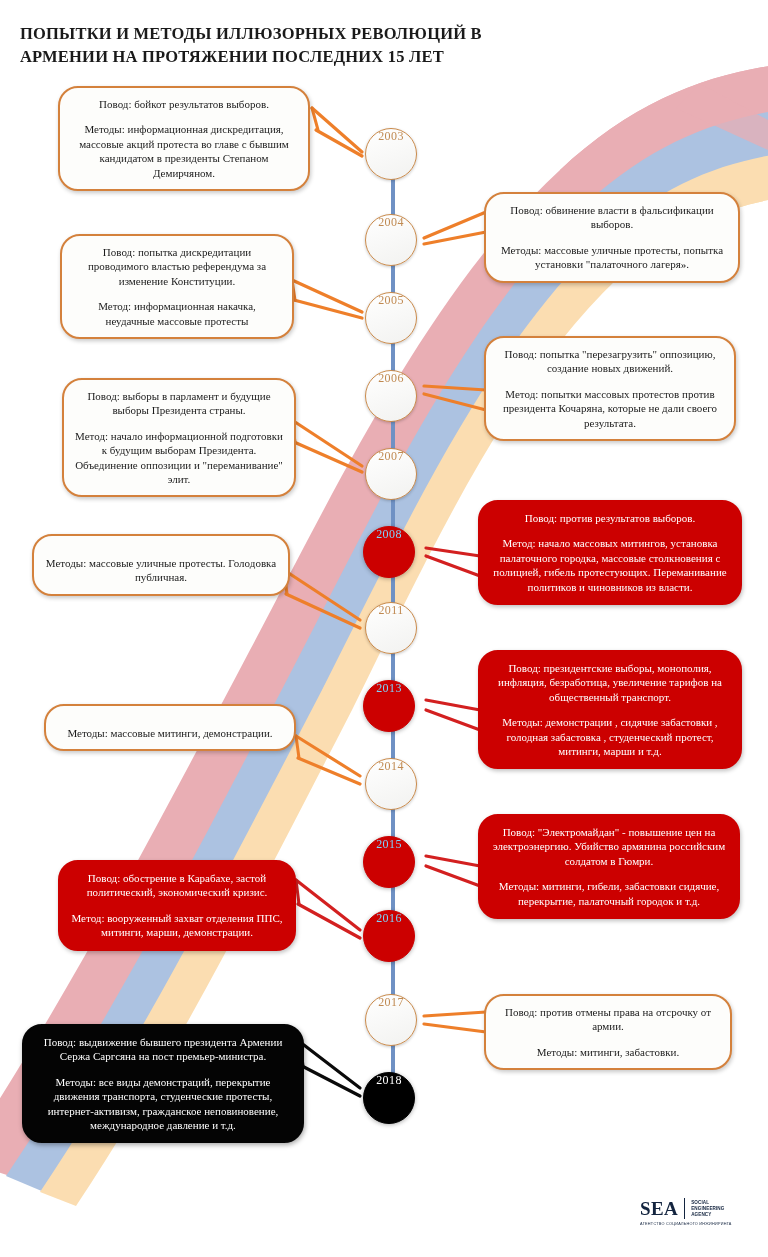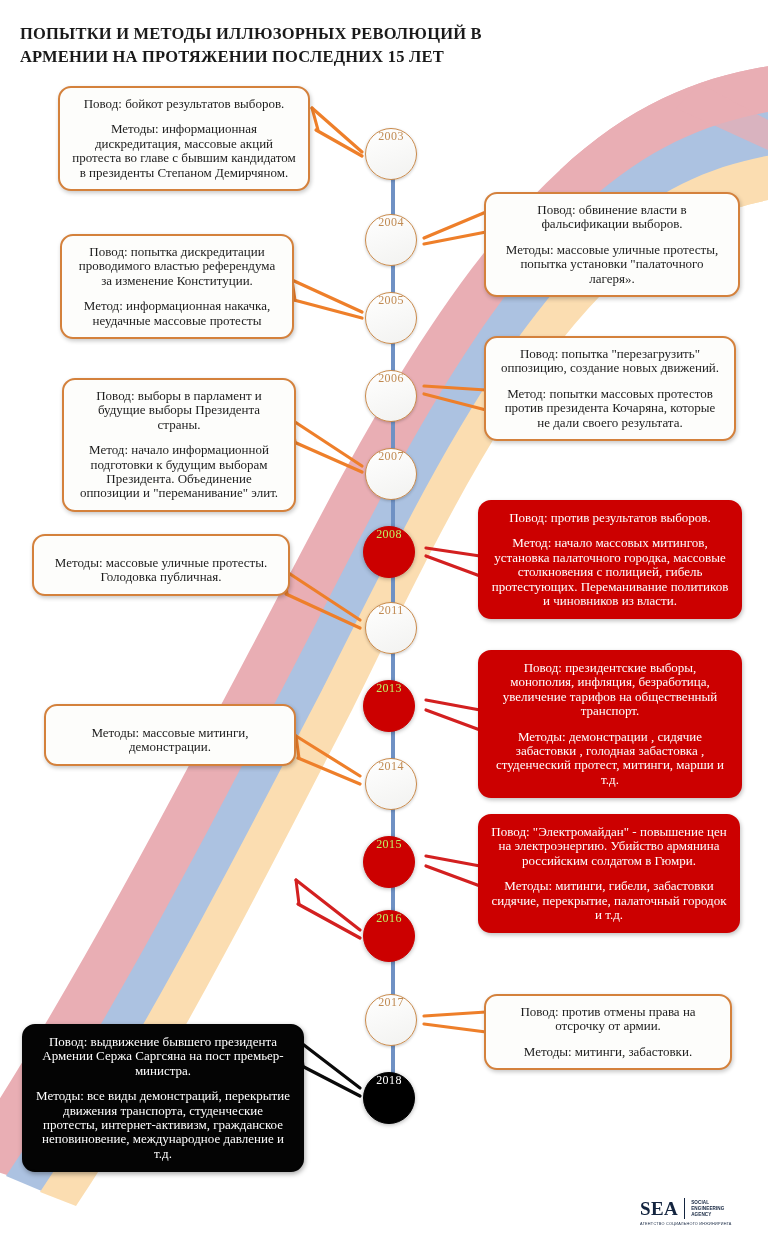--- a/index.html
+++ b/index.html
@@ -70,38 +70,38 @@
   }
   .node.empty {
     background: linear-gradient(160deg,#ffffff 0%,#f2f2f0 100%);
     border: 1.6px solid #c98a4b;
     color: #c08a52;
     box-shadow: 0 1px 3px rgba(0,0,0,.22);
   }
   .node.attempt {
     background: #cc0000;
     border: 1.6px solid #cc0000;
-    color: #bef264;
+    color: #7dd3fc;
     box-shadow: 0 1px 4px rgba(0,0,0,.30);
   }
   .node.success {
     background: #000000;
     border: 1.6px solid #000000;
     color: #ffffff;
     box-shadow: 0 1px 4px rgba(0,0,0,.30);
   }
 
   
   .box {
     position: absolute;
     box-sizing: border-box;
-    border-radius: 13px;
+    border-radius: 20px;
     padding: 9px 11px;
     text-align: center;
-    font-size: 13px;
+    font-size: 11px;
     line-height: 14.4px;
     z-index: 5;
   }
   .box.light {
     background: #fdfdfb;
     border: 2.2px solid #d4813c;
     color: #1c1c1c;
     box-shadow: 1px 2px 4px rgba(0,0,0,.22);
   }
   .box.red {
@@ -414,20 +414,24 @@
 
   <div class="box light" style="left:44px;  top:704px; width:252px;">
     <p class="gap">Методы: массовые митинги, демонстрации.</p>
   </div>
 
   <div class="box red" style="left:478px; top:814px; width:262px;">
     <p>Повод: "Электромайдан" - повышение цен на электроэнергию. Убийство армянина российским солдатом в Гюмри.</p>
     <p class="gap">Методы: митинги, гибели, забастовки сидячие, перекрытие, палаточный городок и т.д.</p>
   </div>
 
+  <div class="box red" style="left:58px;  top:860px; width:238px;">
+    <p>Повод: обострение в Карабахе, застой политический, экономический кризис.</p>
+    <p class="gap">Метод: вооруженный захват отделения ППС, митинги, марши, демонстрации.</p>
+  </div>
 
   <div class="box light" style="left:484px; top:994px; width:248px;">
     <p>Повод: против отмены права на отсрочку от армии.</p>
     <p class="gap">Методы: митинги, забастовки.</p>
   </div>
 
   <div class="box black" style="left:22px;  top:1024px; width:282px;">
     <p>Повод: выдвижение бывшего президента Армении Сержа Саргсяна на пост премьер-министра.</p>
     <p class="gap">Методы: все виды демонстраций, перекрытие движения транспорта, студенческие протесты, интернет-активизм, гражданское неповиновение, международное давление и т.д.</p>
   </div>

